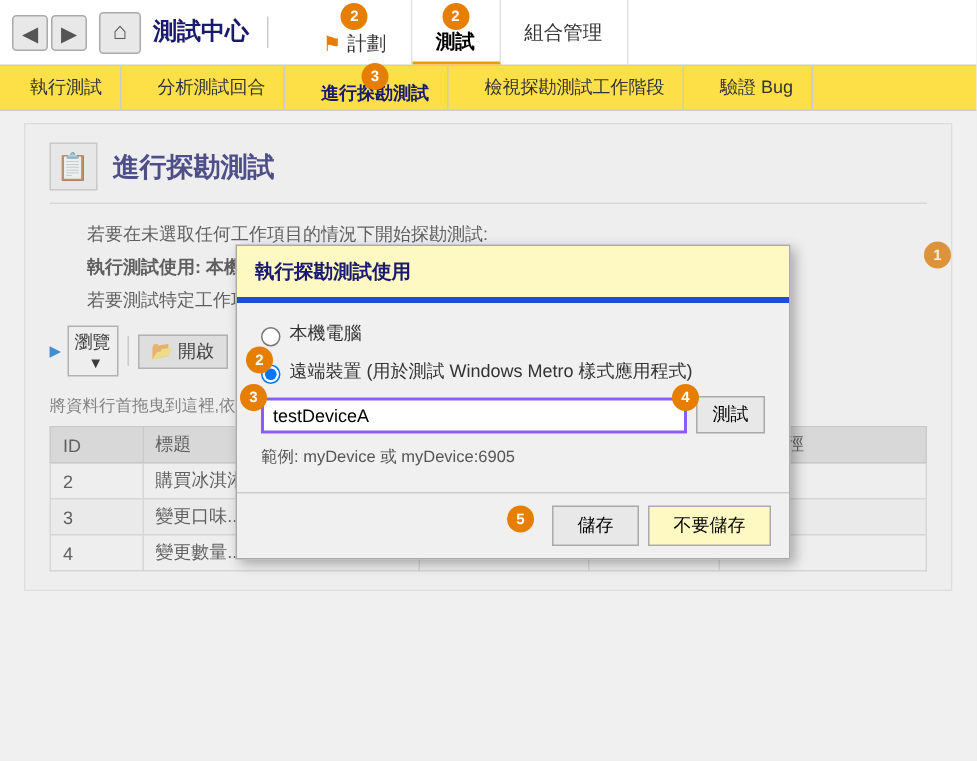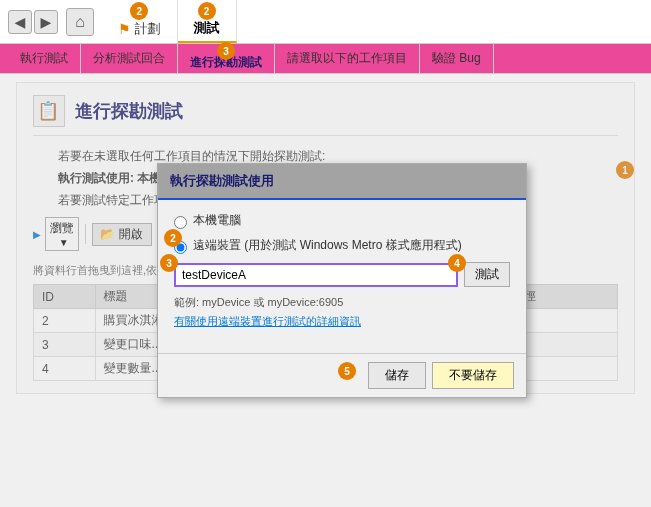--- a/index.html
+++ b/index.html
@@ -85,26 +85,27 @@
       font-weight: bold;
     }
     .flag-icon {
       color: #e67e00;
       margin-right: 4px;
       font-size: 14px;
     }
 
     
     .second-nav {
-      background: #ec4899;
+      background: #fde047;
       border-bottom: 1px solid #ccc;
       display: flex;
       align-items: flex-start;
       height: 30px;
       padding: 0 8px;
+      gap: 12px;
     }
     .second-nav-item {
       padding: 0 12px;
       color: #333;
       font-size: 12px;
       cursor: pointer;
       border-right: 1px solid #ccc;
       height: 100%;
       display: flex;
       align-items: center;
@@ -240,22 +241,22 @@
       padding: 80px 0 0 140px;
     }
     .modal {
       background: #f0f0f0;
       border: 1px solid #aaa;
       box-shadow: 3px 3px 8px rgba(0,0,0,0.3);
       padding: 0;
       width: 370px;
     }
     .modal-title {
-      background: #a3a3a3;
-      border-bottom: 2px solid #1d4ed8;
+      background: #fef9c3;
+      border-bottom: 4px solid #1d4ed8;
       padding: 8px 12px;
       font-size: 13px;
       font-weight: bold;
       color: #1a1a6e;
     }
     .modal-body {
       padding: 12px 16px;
     }
     .radio-row {
       display: flex;
@@ -338,46 +339,50 @@
   </style>
 </head>
 <body>
 
 <div class="top-nav">
   <div class="nav-back-forward">
     <div class="nav-btn">◀</div>
     <div class="nav-btn">▶</div>
   </div>
   <div class="nav-home">⌂</div>
+  <div class="nav-title">測試中心</div>
   <div class="nav-tabs">
     <div class="nav-tab" style="position:relative; padding-top:14px;">
       <span class="num-badge" style="top:2px; left:50%; transform:translateX(-50%);">2</span>
       <span class="flag-icon">⚑</span>
       <span>計劃</span>
     </div>
     <div class="nav-tab active" style="position:relative; padding-top:14px;">
       <span class="num-badge" style="top:2px; left:50%; transform:translateX(-50%);">2</span>
       <span>測試</span>
     </div>
+    <div class="nav-tab">
+      <span>組合管理</span>
+    </div>
   </div>
 </div>
 
 <div class="second-nav">
   <div class="second-nav-item">
     <span>執行測試</span>
   </div>
   <div class="second-nav-item">
     <span>分析測試回合</span>
   </div>
   <div class="second-nav-item active" style="position:relative;">
     <span class="num-badge" style="top:-2px; left:50%; transform:translateX(-50%);">3</span>
     <span style="padding-top:8px;">進行探勘測試</span>
   </div>
   <div class="second-nav-item">
-    <span>請選取以下的工作項目</span>
+    <span>檢視探勘測試工作階段</span>
   </div>
   <div class="second-nav-item">
     <span>驗證 Bug</span>
   </div>
 </div>
 
 <div style="margin: 6px 8px; position: relative;">
   <div class="main-content">
 
     <div class="page-header">
@@ -476,21 +481,20 @@
           </div>
 
           <div class="device-row" style="position:relative;">
             <span class="num-badge" style="top:-8px; left:-14px;">3</span>
             <input type="text" class="device-input" value="testDeviceA" style="">
             <span class="num-badge" style="top:-8px; right:44px;">4</span>
             <button class="test-btn">測試</button>
           </div>
 
           <div class="hint-text">範例: myDevice 或 myDevice:6905</div>
-          <div class="link-text">有關使用遠端裝置進行測試的詳細資訊</div>
         </div>
         <div class="modal-footer">
           <span class="num-badge" style="position:relative; top:0; left:0; margin-right:6px;">5</span>
           <button class="save-btn">儲存</button>
           <button class="no-save-btn">不要儲存</button>
         </div>
       </div>
     </div>
   </div>
 </div>

